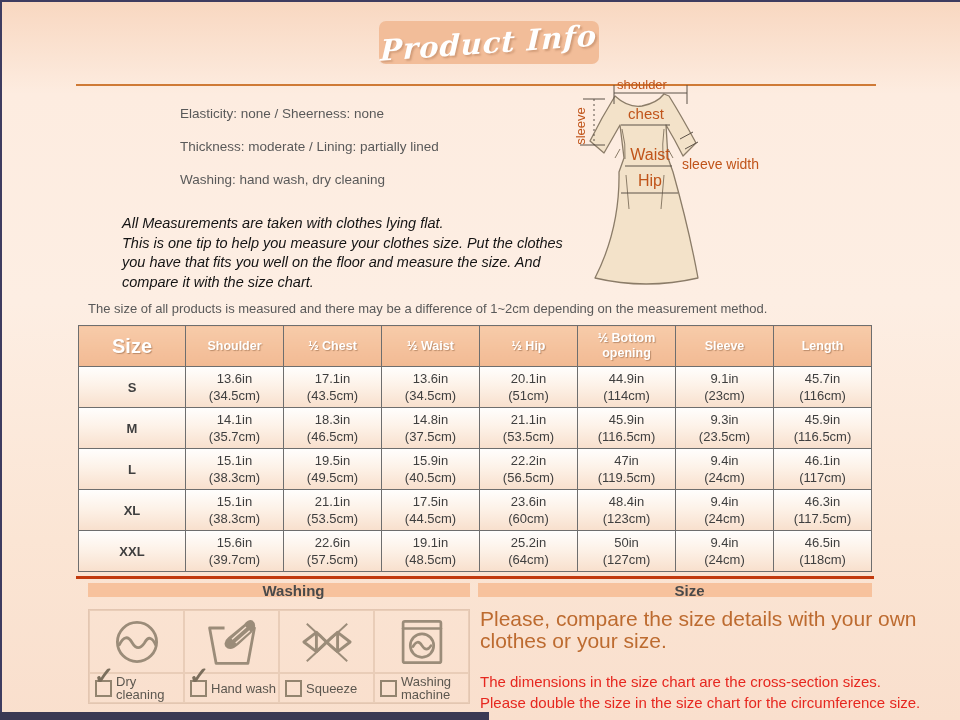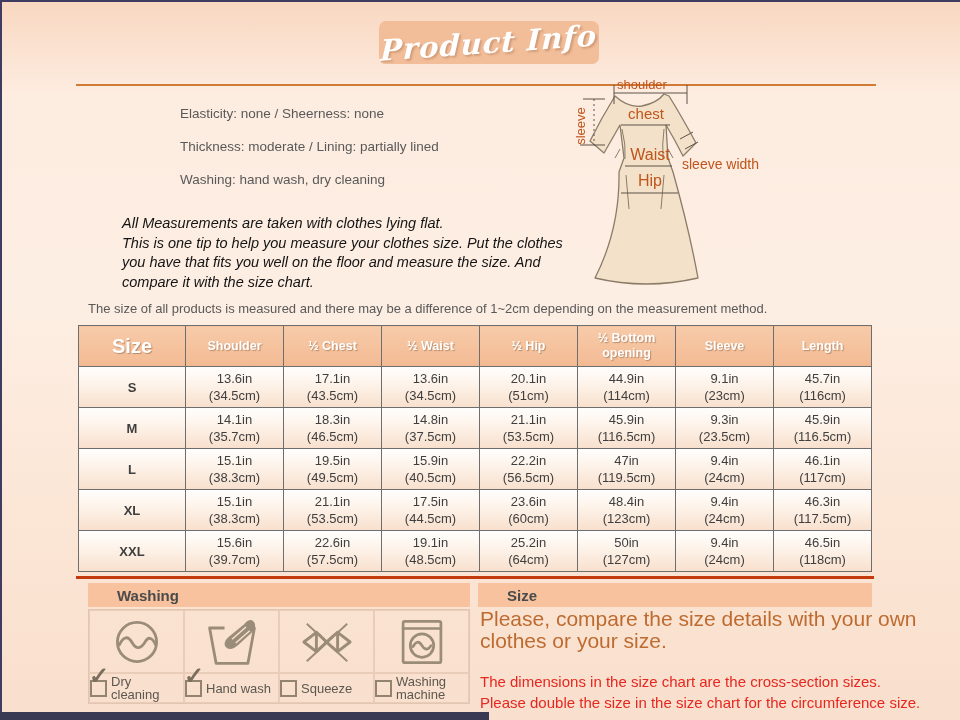--- a/index.html
+++ b/index.html
@@ -33,30 +33,30 @@
   table.size-table thead th{height:40px;background:linear-gradient(180deg,#f7cba9,#f2ba93);
     color:#ffffff;font-weight:bold;font-size:12.5px;line-height:15px;
     text-shadow:1px 1px 1px rgba(120,75,45,.45);}
   table.size-table thead th.size-head{font-size:20px;}
   table.size-table tbody tr{height:41px;background:linear-gradient(180deg,#fffefd 0%,#fdf2e8 45%,#f8dfcc 100%);}
   table.size-table tbody th{font-weight:bold;font-size:13px;color:#3f3f3f;}
   table.size-table tbody td div{line-height:17px;}
 
   .divider-line{position:absolute;left:76px;top:576px;width:798px;height:0;border-top:3px solid #c23a0e;}
 
-  .bar{position:absolute;top:583px;height:24px;background:#f7c29d;display:flex;align-items:center;
-    padding-left:29px;box-sizing:border-box;font-weight:bold;font-size:15px;color:#4a4a4a;}
+  .bar{position:absolute;top:583px;height:14px;background:#f7c29d;display:flex;align-items:center;
+    padding-left:29px;box-sizing:border-box;font-weight:bold;font-size:15px;color:#4a4a4a;justify-content:center;}
   .bar.washing{left:88px;width:382px;}
   .bar.size{left:478px;width:394px;}
 
   .wash-grid{position:absolute;left:88px;top:609px;width:380px;height:93px;display:grid;
     grid-template-columns:repeat(4,1fr);grid-template-rows:63px 30px;
     border:1px solid #e3c6b1;}
   .wash-cell{border:1px solid #e9cdb8;display:flex;align-items:center;justify-content:center;}
-  .wash-label{border:1px solid #e9cdb8;display:flex;align-items:center;gap:4px;
+  .wash-label{border:1px solid #e9cdb8;display:flex;align-items:center;gap:4px;padding-left:5px;
     font-size:13px;color:#5c574f;line-height:13px;}
   .checkbox{position:relative;flex:0 0 auto;width:13px;height:13px;border:2px solid #93846f;background:transparent;}
   .checkbox.checked::after{content:"\2713";position:absolute;left:-3px;top:-13px;font-size:24px;
     font-weight:bold;color:#7b6e5c;}
 
   .note-primary{position:absolute;left:480px;top:608px;width:470px;font-size:21px;line-height:21.5px;
     color:#bd6b30;}
   .note-warning{position:absolute;left:480px;top:672px;width:478px;font-size:15px;line-height:20.5px;
     color:#e6271f;}
 </style>

